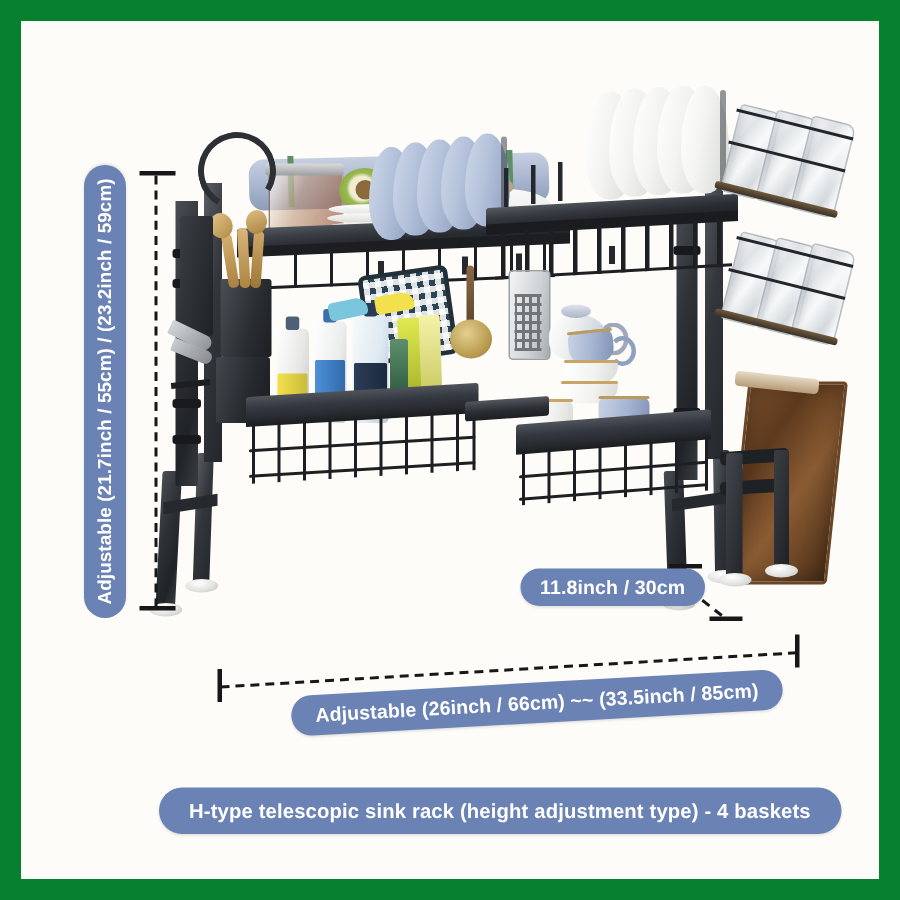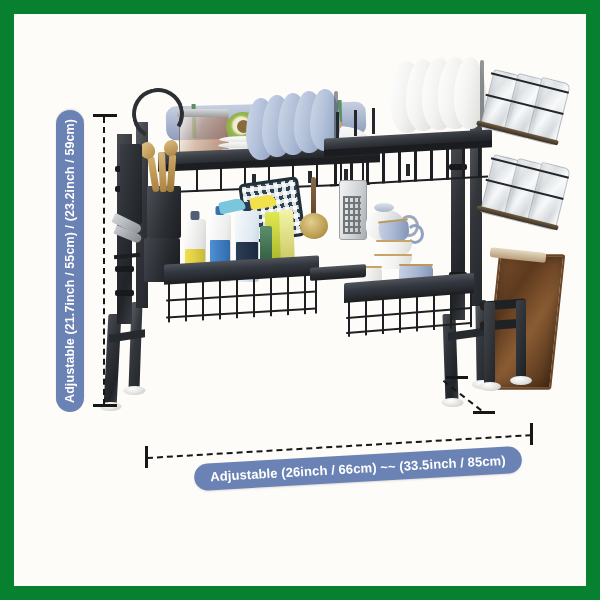--- a/index.html
+++ b/index.html
@@ -390,22 +390,24 @@
   <div class="cap-h" style="left:79px;top:100px;width:24px;"></div>
   <div class="dash-v" style="left:89px;top:103px;height:288px;"></div>
   <div class="cap-h" style="left:79px;top:390px;width:24px;"></div>
 
   <div class="pill" id="pill-height">Adjustable (21.7inch / 55cm) / (23.2inch / 59cm)</div>
 
   <div class="cap-h" style="left:432px;top:362px;width:22px;"></div>
   <div class="dash-h" style="left:430px;top:366px;width:48px;transform:rotate(38deg);transform-origin:left top;"></div>
   <div class="cap-h" style="left:459px;top:397px;width:22px;"></div>
 
+  <div class="pill" id="pill-depth">11.8inch / 30cm</div>
 
   <div class="cap-v" style="left:131px;top:432px;height:22px;"></div>
   <div class="dash-h" style="left:133px;top:443px;width:385px;transform:rotate(-3.4deg);transform-origin:left center;"></div>
   <div class="cap-v" style="left:516px;top:409px;height:22px;"></div>
 
   <div class="pill" id="pill-width">Adjustable (26inch / 66cm) ~~ (33.5inch / 85cm)</div>
 
+  <div class="pill" id="pill-title">H-type telescopic sink rack (height adjustment type) - 4 baskets</div>
 
  </div>
 </div>
 
 </body></html>

